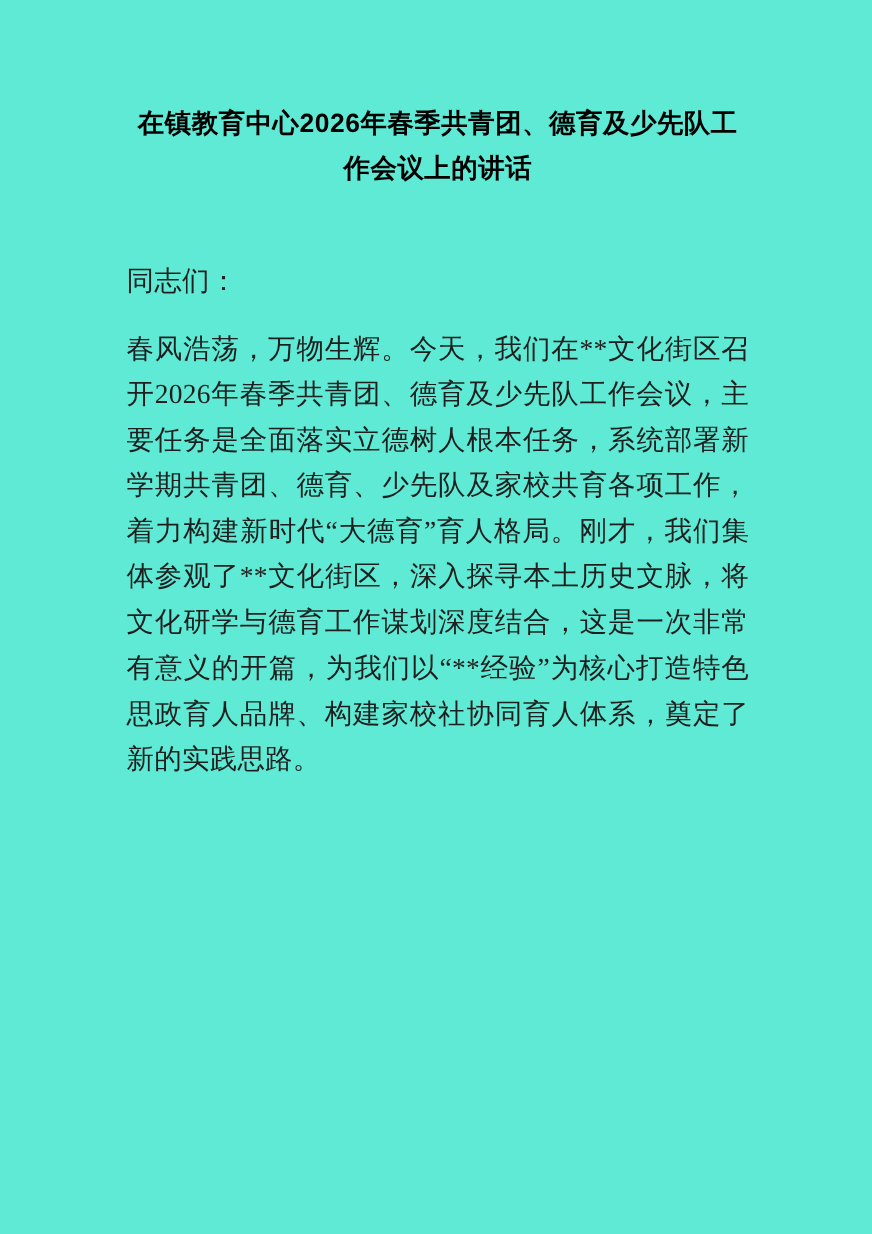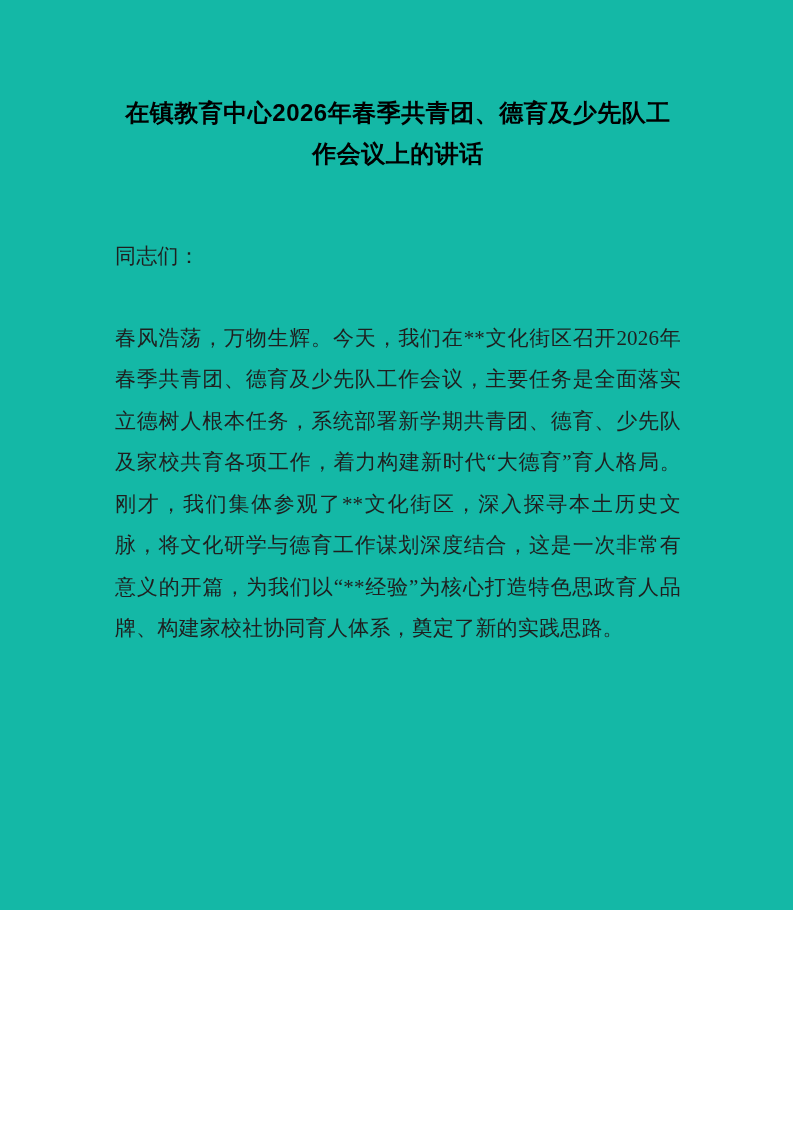--- a/index.html
+++ b/index.html
@@ -3,22 +3,22 @@
 <meta charset="utf-8">
 <style>
   html, body {
     margin: 0;
     padding: 0;
     background: #ffffff;
   }
   .page {
     position: relative;
     width: 793px;
-    height: 910px;
-    background: #14b8a6;
+    height: 1122px;
+    background: #5eead4;
     overflow: hidden;
     box-sizing: border-box;
     font-family: "Liberation Serif", "DejaVu Serif", serif;
     color: #1a1a1a;
   }
   .doc-body {
     position: absolute;
     left: 115px;
     top: 0;
     width: 566px;
@@ -29,32 +29,32 @@
     font-size: 24px;
     line-height: 41px;
     font-weight: bold;
     text-align: center;
     letter-spacing: 0.5px;
     color: #000000;
     font-family: "Liberation Sans", "DejaVu Sans", sans-serif;
   }
   .para {
     margin: 0;
-    font-size: 21px;
+    font-size: 25px;
     line-height: 41.5px;
     text-align: justify;
     text-justify: inter-ideograph;
     color: #1f1f1f;
     letter-spacing: 0.2px;
   }
   .para-salutation {
     margin-top: 62px;
   }
   .para-gap {
-    margin-top: 40px;
+    margin-top: 19px;
   }
 </style>
 </head>
 <body>
 
 <div class="page">
   <div class="doc-body">
 
     <h1 class="doc-title">在镇教育中心2026年春季共青团、德育及少先队工作会议上的讲话</h1>
 

